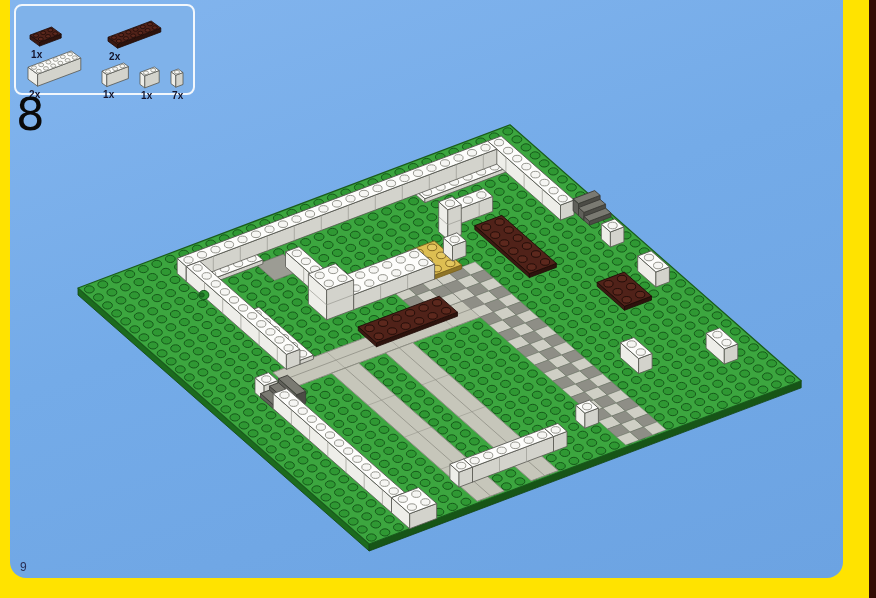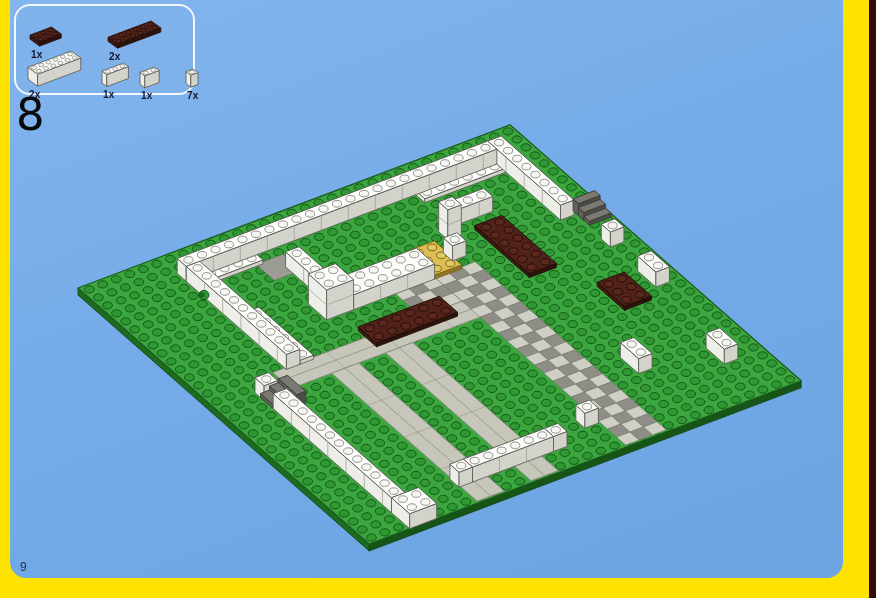--- a/index.html
+++ b/index.html
@@ -4,30 +4,30 @@
 <style>
   html,body{margin:0;padding:0;background:#444;}
   .page{position:relative;width:876px;height:598px;background:#FFE300;overflow:hidden;
         font-family:"Liberation Sans",sans-serif;}
   .blue-panel{position:absolute;left:10px;top:0;right:33px;bottom:20px;
         background:linear-gradient(160deg,#83B5EE 0%,#74ABE8 45%,#6CA3E2 100%);
         border-radius:0 0 16px 16px;}
   .edge-dark{position:absolute;right:0;top:0;bottom:0;width:7px;background:#330D05;}
   svg.scene{position:absolute;left:0;top:0;pointer-events:none;}
   .callout{position:absolute;left:14px;top:4px;width:181px;height:91px;
-        background:#7FB2EA;border:2px solid #F2F7FC;border-radius:16px;box-sizing:border-box;}
+        background:#7FB2EA;border:2px solid #F2F7FC;border-radius:8px;box-sizing:border-box;}
   .part{position:absolute;}
   .part svg{display:block;}
   .part .cnt{display:block;font-weight:bold;font-size:10px;color:#14142B;margin:-1px 0 0 3px;letter-spacing:0.2px;}
   .part-0{left:12px;top:16px}
   .part-1{left:90px;top:10px}
   .part-2{left:10px;top:40px}
   .part-3{left:84px;top:52px}
   .part-4{left:122px;top:56px}
-  .part-5{left:168px;top:58px}
+  .part-5{left:153px;top:58px}
   .step-number{position:absolute;left:16px;top:92px;font-family:"DejaVu Sans",sans-serif;
         font-size:45px;line-height:1;color:#0A0A0A;}
   .page-number{position:absolute;left:20px;top:560px;font-size:12px;color:#2A2F55;}
 </style>
 </head>
 <body>
 
 <div class="page">
   <div class="blue-panel"></div>
   <svg class="scene" id="scene-svg" width="876" height="598" viewBox="0 0 876 598">

